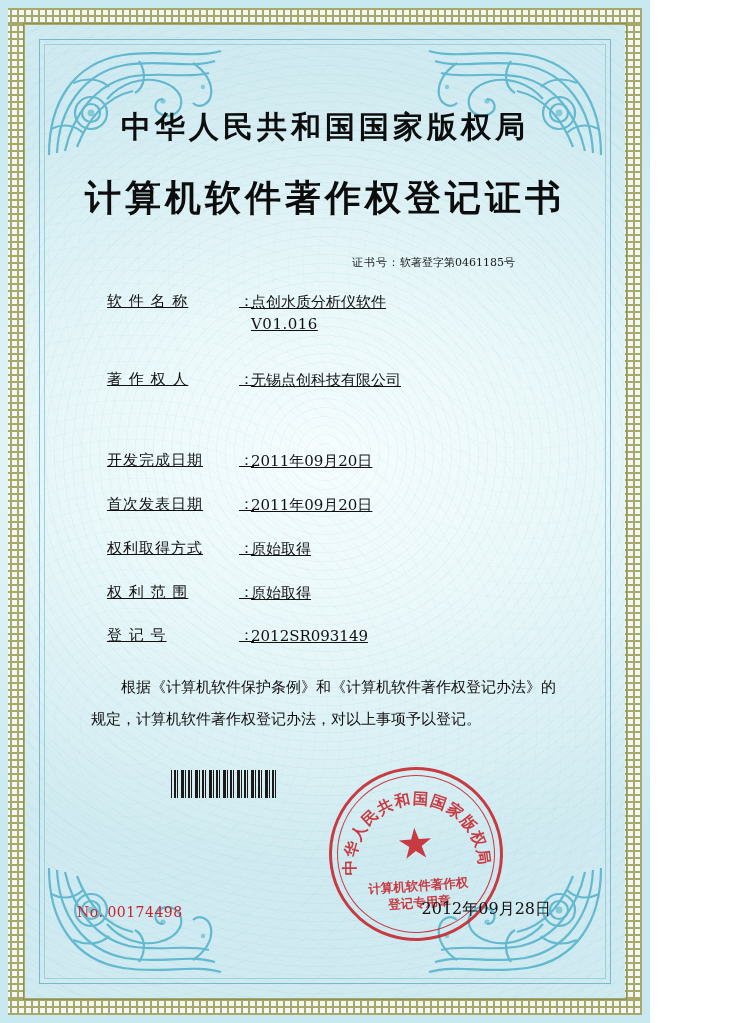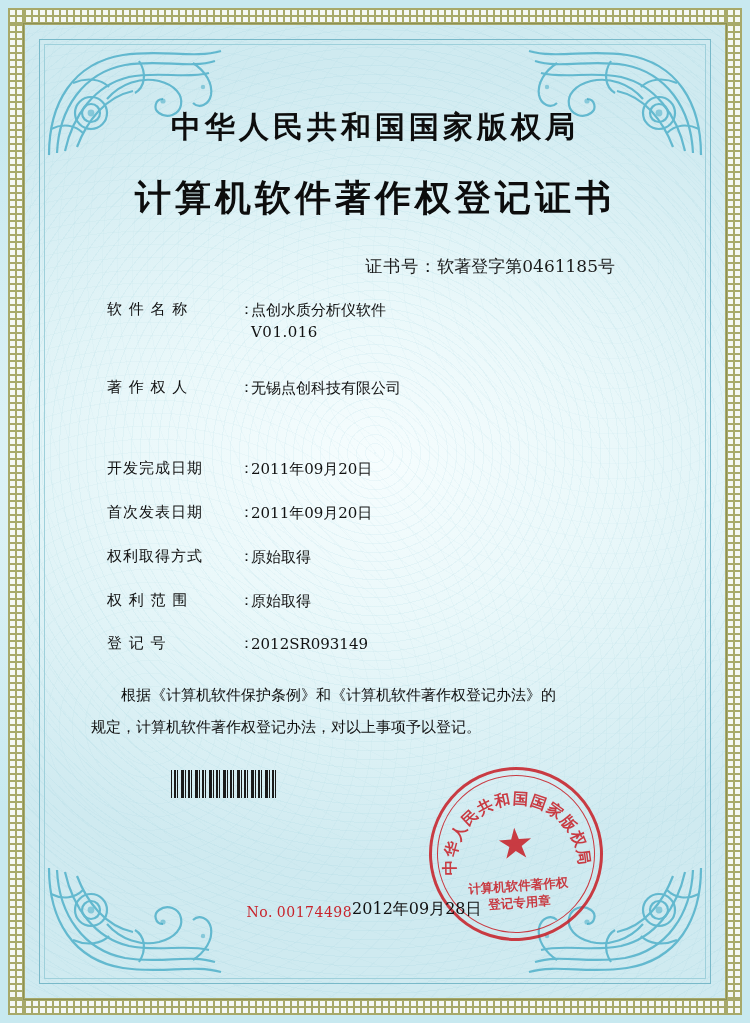--- a/index.html
+++ b/index.html
@@ -6,21 +6,21 @@
     margin: 0;
     padding: 0;
     background: #ffffff;
   }
   body {
     font-family: "DejaVu Sans", "Liberation Sans", sans-serif;
   }
 
   .certificate {
     position: relative;
-    width: 750px;
+    width: 650px;
     height: 1023px;
     overflow: hidden;
     background:
       radial-gradient(ellipse 620px 420px at 50% 46%, #f2fbfc 0%, #e4f5f8 45%, #d4eef3 72%, #c8e9f0 100%);
   }
 
   
   .border-outer {
     position: absolute;
     left: 8px; top: 8px; right: 8px; bottom: 8px;
@@ -115,29 +115,30 @@
     font-size: 36px;
     font-weight: bold;
     letter-spacing: 4px;
     color: #0d0d0d;
   }
 
   .cert-no {
     margin-top: 32px;
     text-align: right;
     padding-right: 58px;
-    font-size: 17px;
+    font-size: 11px;
     font-family: "DejaVu Serif", "Liberation Serif", serif;
     color: #1a1a1a;
   }
   .cert-no .label { letter-spacing: 1px; }
 
   .fields {
     margin-top: 22px;
     padding-left: 30px;
+    text-decoration: underline;
   }
   .field-row {
     display: flex;
     align-items: flex-start;
     margin-bottom: 6px;
     font-family: "DejaVu Serif", "Liberation Serif", serif;
     font-size: 15px;
     color: #111;
   }
   .field-label {
@@ -234,21 +235,21 @@
     color: #c8232b;
   }
 
   
   .footer {
     position: absolute;
     left: 52px;
     right: 52px;
     bottom: 78px;
     display: flex;
-    justify-content: center;
+    justify-content: space-between;
     align-items: flex-end;
     font-family: "DejaVu Serif", "Liberation Serif", serif;
   }
   .serial {
     font-size: 14px;
     color: #c8232b;
     letter-spacing: .5px;
   }
   .serial .no { color: #c8232b; margin-right: 4px; }
   .issue-date {

